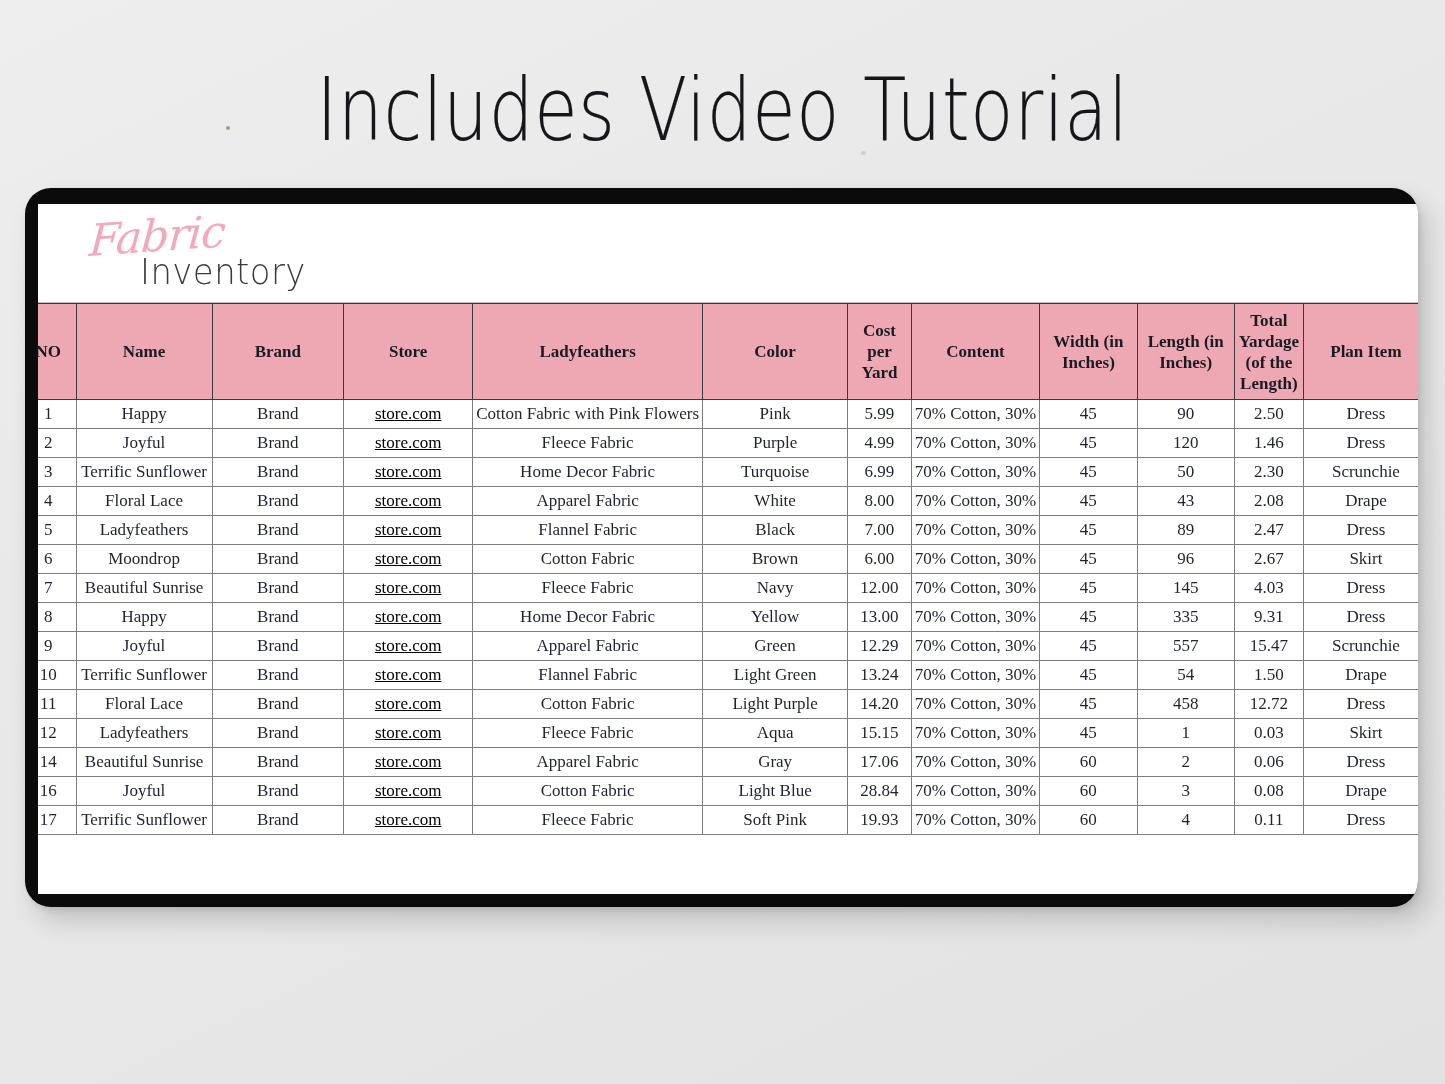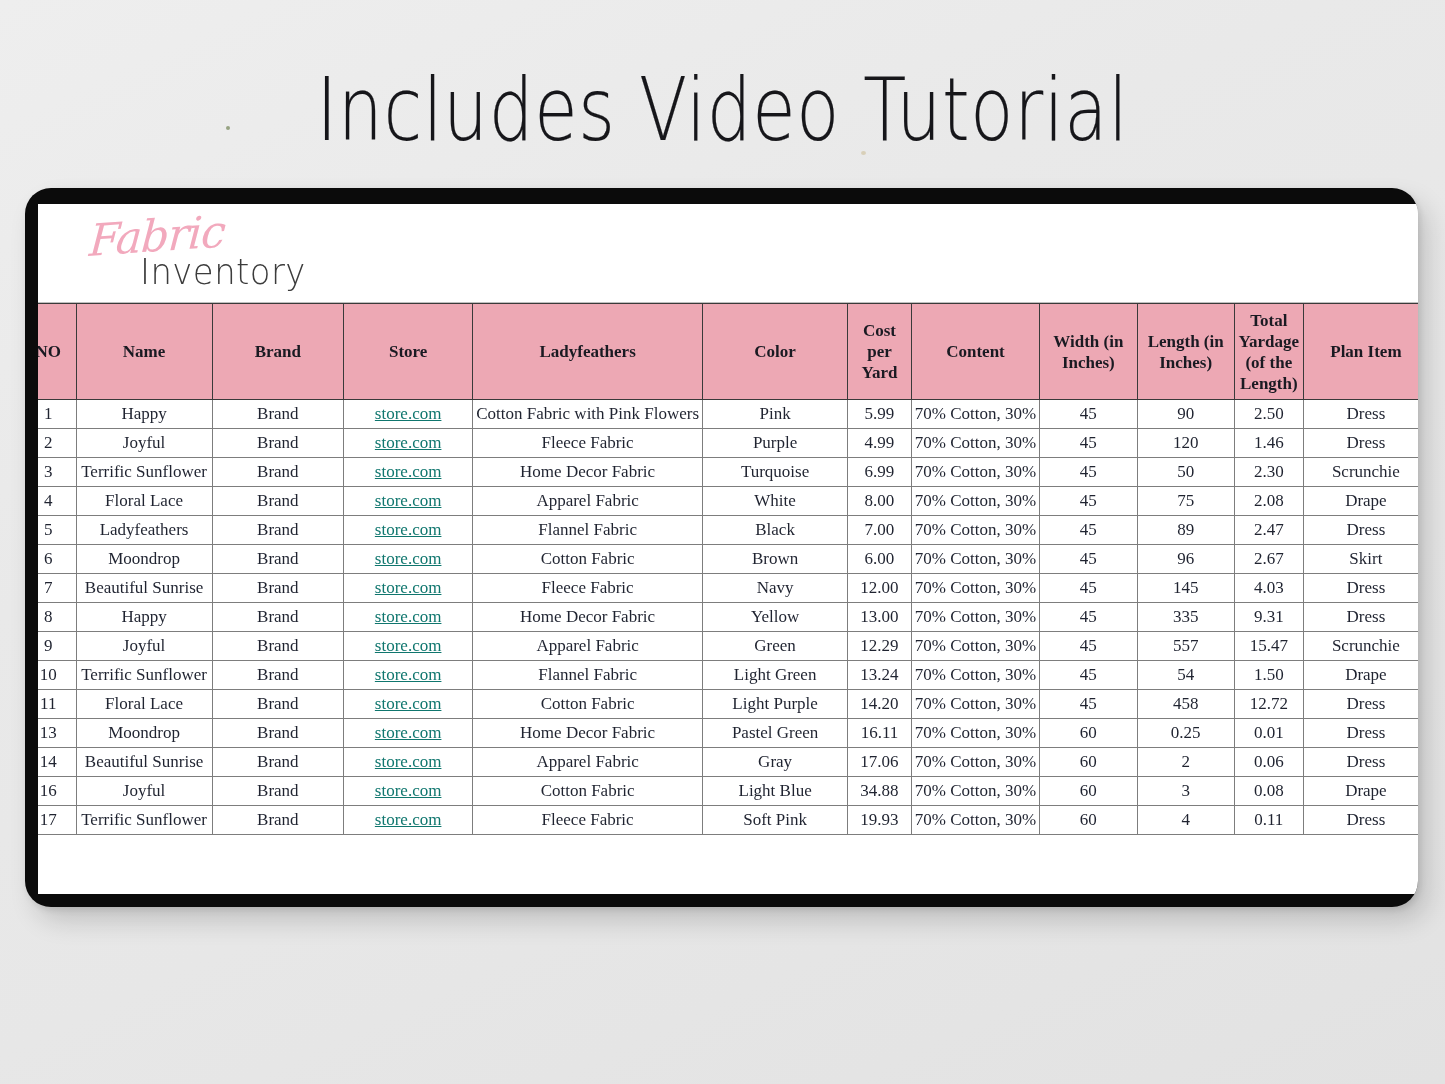--- a/index.html
+++ b/index.html
@@ -143,21 +143,21 @@
   table.sheet tbody td {
     height: 29px;
     font-size: 17px;
     color: #1f2330;
     text-align: center;
     vertical-align: middle;
     border-color: #7d7d7d;
     padding: 0 3px;
   }
   td.num    { text-align: left; padding-left: 4px; }
-  td.lnk a  { color: #0f766e; text-decoration: underline; }
+  td.lnk a  { color: #000000; text-decoration: underline; }
   td.clip   { text-align: left; padding-left: 5px; }
   td.rclip  { text-align: center; }
 
   
   col.c-no      { width: 56px; }
   col.c-name    { width: 136px; }
   col.c-brand   { width: 133px; }
   col.c-store   { width: 130px; }
   col.c-desc    { width: 229px; }
   col.c-color   { width: 146px; }
@@ -260,21 +260,21 @@
           <tr>
             <td class="num">4</td>
             <td>Floral Lace</td>
             <td>Brand</td>
             <td class="lnk"><a href="#">store.com</a></td>
             <td>Apparel Fabric</td>
             <td>White</td>
             <td>8.00</td>
             <td class="clip">70% Cotton, 30%</td>
             <td>45</td>
-            <td>75</td>
+            <td>43</td>
             <td>2.08</td>
             <td class="rclip">Drape</td>
           </tr>
           <tr>
             <td class="num">5</td>
             <td>Ladyfeathers</td>
             <td>Brand</td>
             <td class="lnk"><a href="#">store.com</a></td>
             <td>Flannel Fabric</td>
             <td>Black</td>
@@ -363,32 +363,32 @@
             <td>Cotton Fabric</td>
             <td>Light Purple</td>
             <td>14.20</td>
             <td class="clip">70% Cotton, 30%</td>
             <td>45</td>
             <td>458</td>
             <td>12.72</td>
             <td class="rclip">Dress</td>
           </tr>
           <tr>
-            <td class="num">13</td>
-            <td>Moondrop</td>
-            <td>Brand</td>
-            <td class="lnk"><a href="#">store.com</a></td>
-            <td>Home Decor Fabric</td>
-            <td>Pastel Green</td>
-            <td>16.11</td>
-            <td class="clip">70% Cotton, 30%</td>
-            <td>60</td>
-            <td>0.25</td>
-            <td>0.01</td>
-            <td class="rclip">Dress</td>
+            <td class="num">12</td>
+            <td>Ladyfeathers</td>
+            <td>Brand</td>
+            <td class="lnk"><a href="#">store.com</a></td>
+            <td>Fleece Fabric</td>
+            <td>Aqua</td>
+            <td>15.15</td>
+            <td class="clip">70% Cotton, 30%</td>
+            <td>45</td>
+            <td>1</td>
+            <td>0.03</td>
+            <td class="rclip">Skirt</td>
           </tr>
           <tr>
             <td class="num">14</td>
             <td>Beautiful Sunrise</td>
             <td>Brand</td>
             <td class="lnk"><a href="#">store.com</a></td>
             <td>Apparel Fabric</td>
             <td>Gray</td>
             <td>17.06</td>
             <td class="clip">70% Cotton, 30%</td>
@@ -397,21 +397,21 @@
             <td>0.06</td>
             <td class="rclip">Dress</td>
           </tr>
           <tr>
             <td class="num">16</td>
             <td>Joyful</td>
             <td>Brand</td>
             <td class="lnk"><a href="#">store.com</a></td>
             <td>Cotton Fabric</td>
             <td>Light Blue</td>
-            <td>34.88</td>
+            <td>28.84</td>
             <td class="clip">70% Cotton, 30%</td>
             <td>60</td>
             <td>3</td>
             <td>0.08</td>
             <td class="rclip">Drape</td>
           </tr>
           <tr>
             <td class="num">17</td>
             <td>Terrific Sunflower</td>
             <td>Brand</td>

